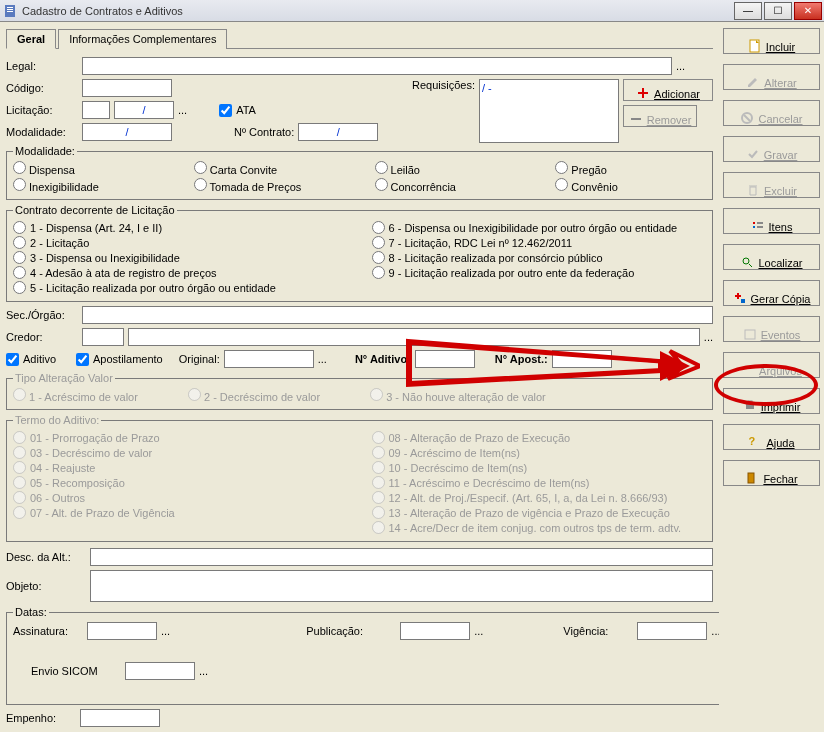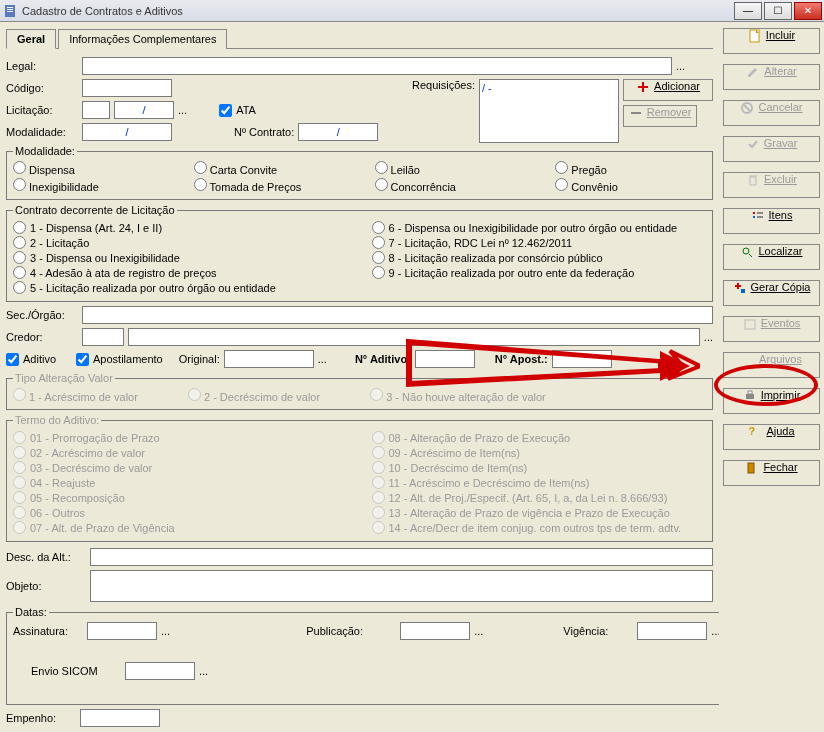--- a/index.html
+++ b/index.html
@@ -30,21 +30,21 @@
 legend { padding: 0 2px; }
 
 .two-col { display: flex; gap: 24px; }
 .two-col .col { flex: 1; display: flex; flex-direction: column; }
 .two-col label { display:flex; align-items:center; gap:4px; padding:1px 0; white-space:nowrap; }
 
 .disabled, .disabled * { color: #9a9a9a !important; }
 
 .checkbox-lbl { display: flex; align-items: center; gap: 4px; }
 
-.side-btn { height: 26px; border: 1px solid #888; background: #ece9d8; display:flex; align-items:flex-start; justify-content:center; gap:4px; cursor:pointer; }
+.side-btn { height: 26px; border: 1px solid #888; background: #ece9d8; display:flex; align-items:flex-end; justify-content:center; gap:4px; cursor:pointer; }
 .side-btn.disabled { color:#888; }
 .side-btn .ico { width:14px; height:14px; display:inline-block; }
 
 .req-box { border:1px solid #7a7a7a; background:#fff; width:140px; height:64px; display:flex; align-items:flex-start; padding:2px; color:#0030d0; }
 
 .circle-annot { position:absolute; border:4px solid #d00000; border-radius:50%; width:104px; height:42px; right:6px; top:364px; pointer-events:none; }
 .arrow-annot { position:absolute; left:400px; top:333px; pointer-events:none; }
 
 .small-input { width: 70px; }
 .wider { width: 590px; }
@@ -237,24 +237,20 @@
 <fieldset class="disabled">
   <legend>Termo do Aditivo:</legend>
   <div class="two-col">
     <div class="col">
       <label>
               <input type="radio" disabled="" style=""> 
               <span>01 - Prorrogação de Prazo</span>
             </label>
       <label>
               <input type="radio" disabled="" style=""> 
-              <span>02 - Acréscimo de valor</span>
-            </label>
-      <label>
-              <input type="radio" disabled="" style=""> 
               <span>03 - Decréscimo de valor</span>
             </label>
       <label>
               <input type="radio" disabled="" style=""> 
               <span>04 - Reajuste</span>
             </label>
       <label>
               <input type="radio" disabled="" style=""> 
               <span>05 - Recomposição</span>
             </label>

